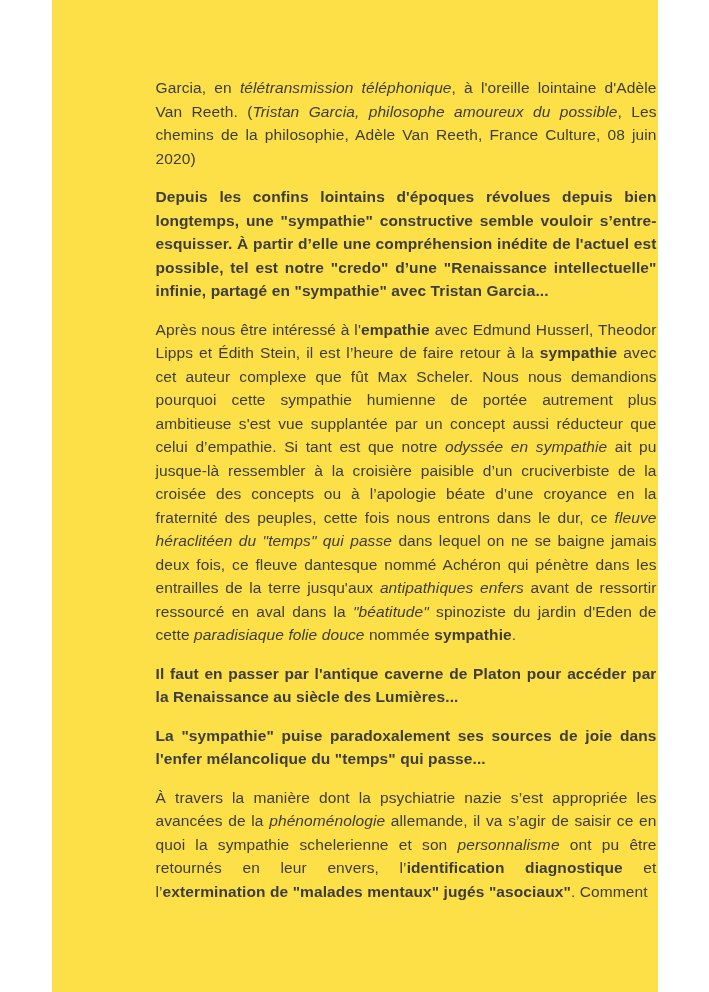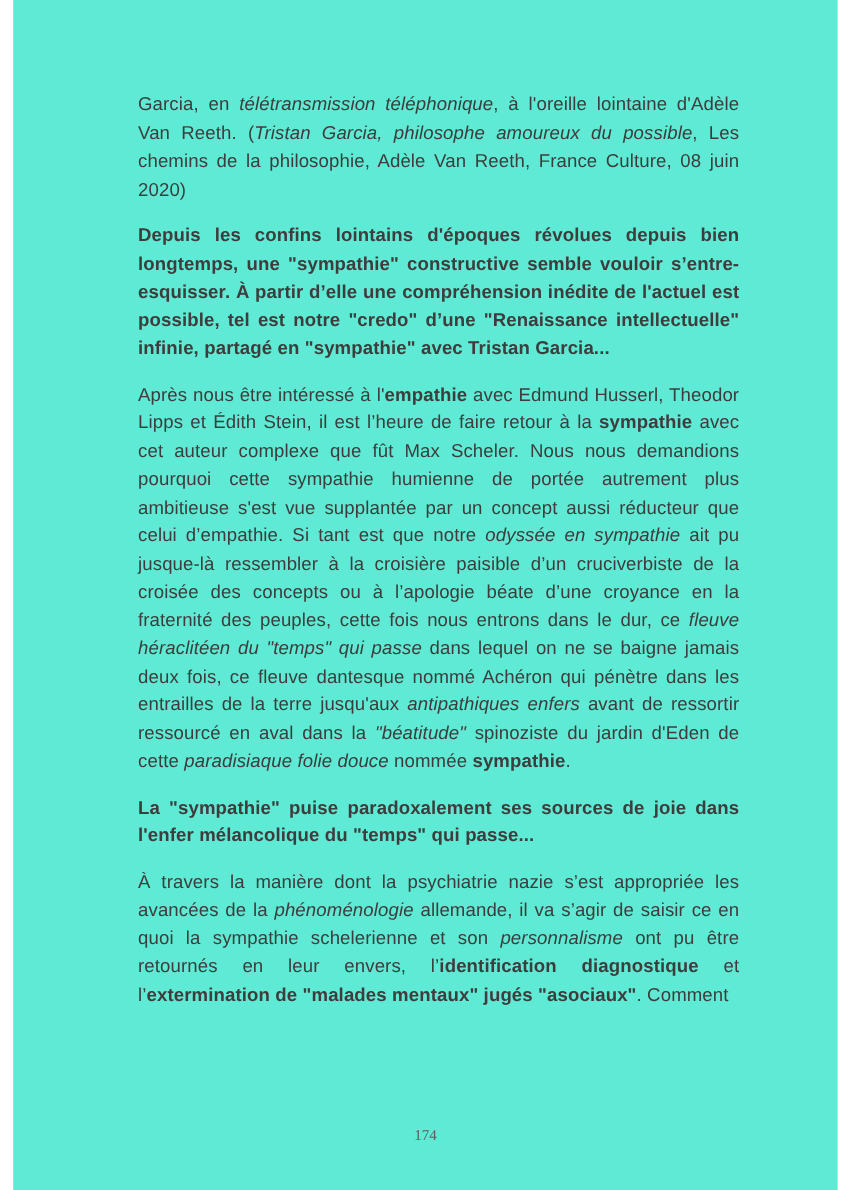--- a/index.html
+++ b/index.html
@@ -2,24 +2,24 @@
 <html><head>
 <meta charset="utf-8">
 <style>
   html, body {
     margin: 0;
     padding: 0;
     background: #ffffff;
   }
   .page {
     position: relative;
-    width: 687px;
+    width: 606px;
     height: 992px;
     margin: 0 auto;
-    background: #5eead4;
+    background: #fde047;
     font-family: "Liberation Sans", sans-serif;
     color: #3d3d3d;
     box-sizing: border-box;
     overflow: hidden;
   }
   .content {
     position: absolute;
     top: 76px;
     left: 104px;
     width: 501px;
@@ -46,17 +46,17 @@
   }
 </style>
 </head>
 <body>
 
 <div class="page">
   <div class="content">
       <p class="para"><span class="seg-n">Garcia, en </span><span class="seg-i">télétransmission téléphonique</span><span class="seg-n">, à l'oreille lointaine d'Adèle Van Reeth. (</span><span class="seg-i">Tristan Garcia, philosophe amoureux du possible</span><span class="seg-n">, Les chemins de la philosophie, Adèle Van Reeth, France Culture, 08 juin 2020)</span></p>
       <p class="para"><span class="seg-bi">Depuis les confins lointains d'époques révolues depuis bien longtemps, une "sympathie" constructive semble vouloir s’entre-esquisser. À partir d’elle une compréhension inédite de l'actuel est possible, tel est notre "credo" d’une "Renaissance intellectuelle" infinie, partagé en "sympathie" avec Tristan Garcia...</span></p>
       <p class="para"><span class="seg-n">Après nous être intéressé à l'</span><span class="seg-bi">empathie</span><span class="seg-n"> avec Edmund Husserl, Theodor Lipps et Édith Stein, il est l’heure de faire retour à la </span><span class="seg-bi">sympathie</span><span class="seg-n"> avec cet auteur complexe que fût Max Scheler. Nous nous demandions pourquoi cette sympathie humienne de portée autrement plus ambitieuse s'est vue supplantée par un concept aussi réducteur que celui d’empathie. Si tant est que notre </span><span class="seg-i">odyssée en sympathie</span><span class="seg-n"> ait pu jusque-là ressembler à la croisière paisible d’un cruciverbiste de la croisée des concepts ou à l’apologie béate d’une croyance en la fraternité des peuples, cette fois nous entrons dans le dur, ce </span><span class="seg-i">fleuve héraclitéen du "temps" qui passe</span><span class="seg-n"> dans lequel on ne se baigne jamais deux fois, ce fleuve dantesque nommé Achéron qui pénètre dans les entrailles de la terre jusqu'aux </span><span class="seg-i">antipathiques enfers</span><span class="seg-n"> avant de ressortir ressourcé en aval dans la </span><span class="seg-i">"béatitude"</span><span class="seg-n"> spinoziste du jardin d'Eden de cette </span><span class="seg-i">paradisiaque folie douce</span><span class="seg-n"> nommée </span><span class="seg-bi">sympathie</span><span class="seg-n">.</span></p>
+      <p class="para"><span class="seg-bi">Il faut en passer par l'antique caverne de Platon pour accéder par la Renaissance au siècle des Lumières...</span></p>
       <p class="para"><span class="seg-bi">La "sympathie" puise paradoxalement ses sources de joie dans l'enfer mélancolique du "temps" qui passe...</span></p>
       <p class="para"><span class="seg-n">À travers la manière dont la psychiatrie nazie s’est appropriée les avancées de la </span><span class="seg-i">phénoménologie</span><span class="seg-n"> allemande, il va s’agir de saisir ce en quoi la sympathie schelerienne et son </span><span class="seg-i">personnalisme</span><span class="seg-n"> ont pu être retournés en leur envers, l’</span><span class="seg-bi">identification diagnostique</span><span class="seg-n"> et l’</span><span class="seg-bi">extermination de "malades mentaux" jugés "asociaux"</span><span class="seg-n">. Comment</span></p>
     </div>
-  <div class="page-number">174</div>
 </div>
 
 </body></html>

